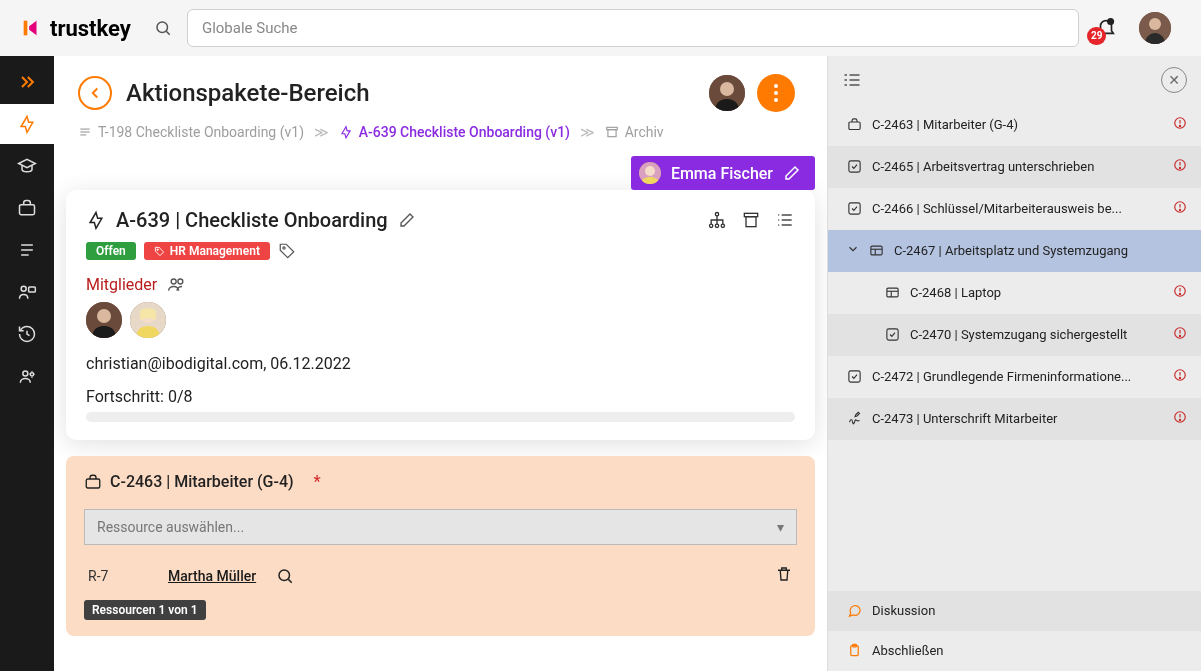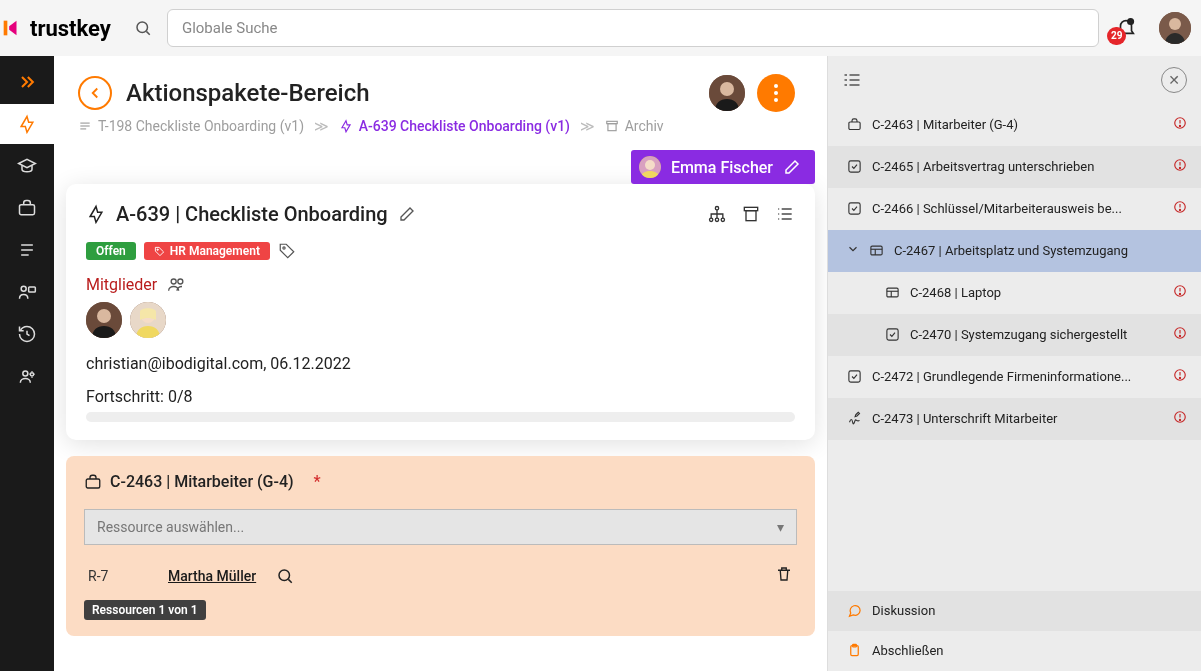--- a/index.html
+++ b/index.html
@@ -1,17 +1,17 @@
 <!DOCTYPE html>
 <html><head>
 <meta charset="utf-8">
 <style>
 *{box-sizing:border-box;margin:0;padding:0;font-family:-apple-system,BlinkMacSystemFont,"Segoe UI",Roboto,Arial,sans-serif}
 body{width:1201px;height:671px;overflow:hidden;background:#f5f5f5;font-size:14px;color:#1a1a1a}
-.topbar{height:56px;background:#f5f5f5;display:flex;align-items:center;padding:0 0;gap:16px}
+.topbar{height:56px;background:#f5f5f5;display:flex;align-items:center;padding:0 20px;gap:16px}
 .logo{display:flex;align-items:center;gap:8px;font-weight:700;font-size:22px;color:#000}
 .logo-mark{display:flex;align-items:center}
 .search-wrap{flex:1;display:flex;align-items:center;gap:8px}
 .search-icon-btn{width:32px;height:32px;display:flex;align-items:center;justify-content:center;color:#555;cursor:pointer}
 .global-search{flex:1;height:38px;border:1px solid #d0d0d0;border-radius:6px;padding:0 14px;font-size:15px;background:#fff;color:#333}
 .global-search::placeholder{color:#888}
 .top-right{display:flex;align-items:center;gap:22px;padding-right:10px}
 .bell{position:relative;cursor:pointer}
 .badge{position:absolute;bottom:-4px;left:-8px;background:#e5252a;color:#fff;font-size:10px;font-weight:700;min-width:18px;height:18px;border-radius:9px;display:flex;align-items:center;justify-content:center;padding:0 4px}
 .avatar{width:32px;height:32px;border-radius:50%;background:#8a6a5a;display:flex;align-items:center;justify-content:center;overflow:hidden}
@@ -23,31 +23,31 @@
 .sb-item{width:54px;height:40px;display:flex;align-items:center;justify-content:center;color:#ddd;cursor:pointer;position:relative}
 .sb-item.active{background:#fff;color:#ff7a00}
 .sb-item.highlight{color:#ff7a00}
 .main{flex:1;background:#fff;overflow-y:auto;position:relative}
 .page-head{padding:18px 32px 0 24px}
 .page-title-row{display:flex;align-items:center;gap:14px}
 .back-btn{width:34px;height:34px;border:2px solid #ff7a00;border-radius:50%;display:flex;align-items:center;justify-content:center;cursor:pointer;color:#ff7a00}
 .page-title{font-size:24px;font-weight:500;color:#222}
 .page-title-right{margin-left:auto;display:flex;align-items:center;gap:12px}
 .more-btn{width:38px;height:38px;border-radius:50%;background:#ff7a00;color:#fff;display:flex;align-items:center;justify-content:center;cursor:pointer;font-size:18px}
-.breadcrumb{display:flex;align-items:center;gap:10px;margin-top:6px;color:#9e9e9e;font-size:14px}
+.breadcrumb{display:flex;align-items:center;gap:10px;margin-top:12px;color:#9e9e9e;font-size:14px}
 .bc-item{display:flex;align-items:center;gap:6px}
 .bc-item.accent{color:#8a2be2;font-weight:500}
 .bc-sep{color:#bbb}
 .assignee-pill{margin:16px 0 0 auto;display:inline-flex;align-items:center;gap:10px;background:#8a2be2;color:#fff;padding:6px 14px 6px 8px;border-radius:3px;float:right;margin-right:12px}
 .assignee-pill .name{font-size:16px;font-weight:500}
 .card{margin:12px 12px 16px 12px;background:#fff;border-radius:10px;box-shadow:0 4px 24px rgba(0,0,0,0.12);padding:18px 20px;clear:both}
 .card-head{display:flex;align-items:center;gap:10px}
 .card-title{font-size:20px;font-weight:500;color:#222}
 .card-head-right{margin-left:auto;display:flex;align-items:center;gap:14px;color:#333}
-.chips{display:flex;align-items:center;gap:8px;margin-top:16px}
+.chips{display:flex;align-items:center;gap:8px;margin-top:10px}
 .chip{padding:2px 10px;border-radius:3px;font-size:12px;font-weight:600;color:#fff}
 .chip.green{background:#2e9e3f}
 .chip.purple{background:#ef4444;display:inline-flex;align-items:center;gap:5px}
 .section-label{font-size:16px;color:#b91c1c;margin-top:14px;display:flex;align-items:center;gap:10px}
 .members{display:flex;gap:8px;margin-top:8px}
 .meta-line{font-size:16px;color:#222;margin-top:16px}
 .progress-label{font-size:16px;color:#222;margin-top:14px}
 .progress-bar{height:10px;background:#eee;border-radius:5px;margin-top:6px}
 .sub-card{margin:0 12px 16px 12px;background:#fcdcc4;border-radius:8px;padding:16px 18px}
 .sub-card-head{display:flex;align-items:center;gap:8px;font-size:16px;font-weight:500;color:#222}

